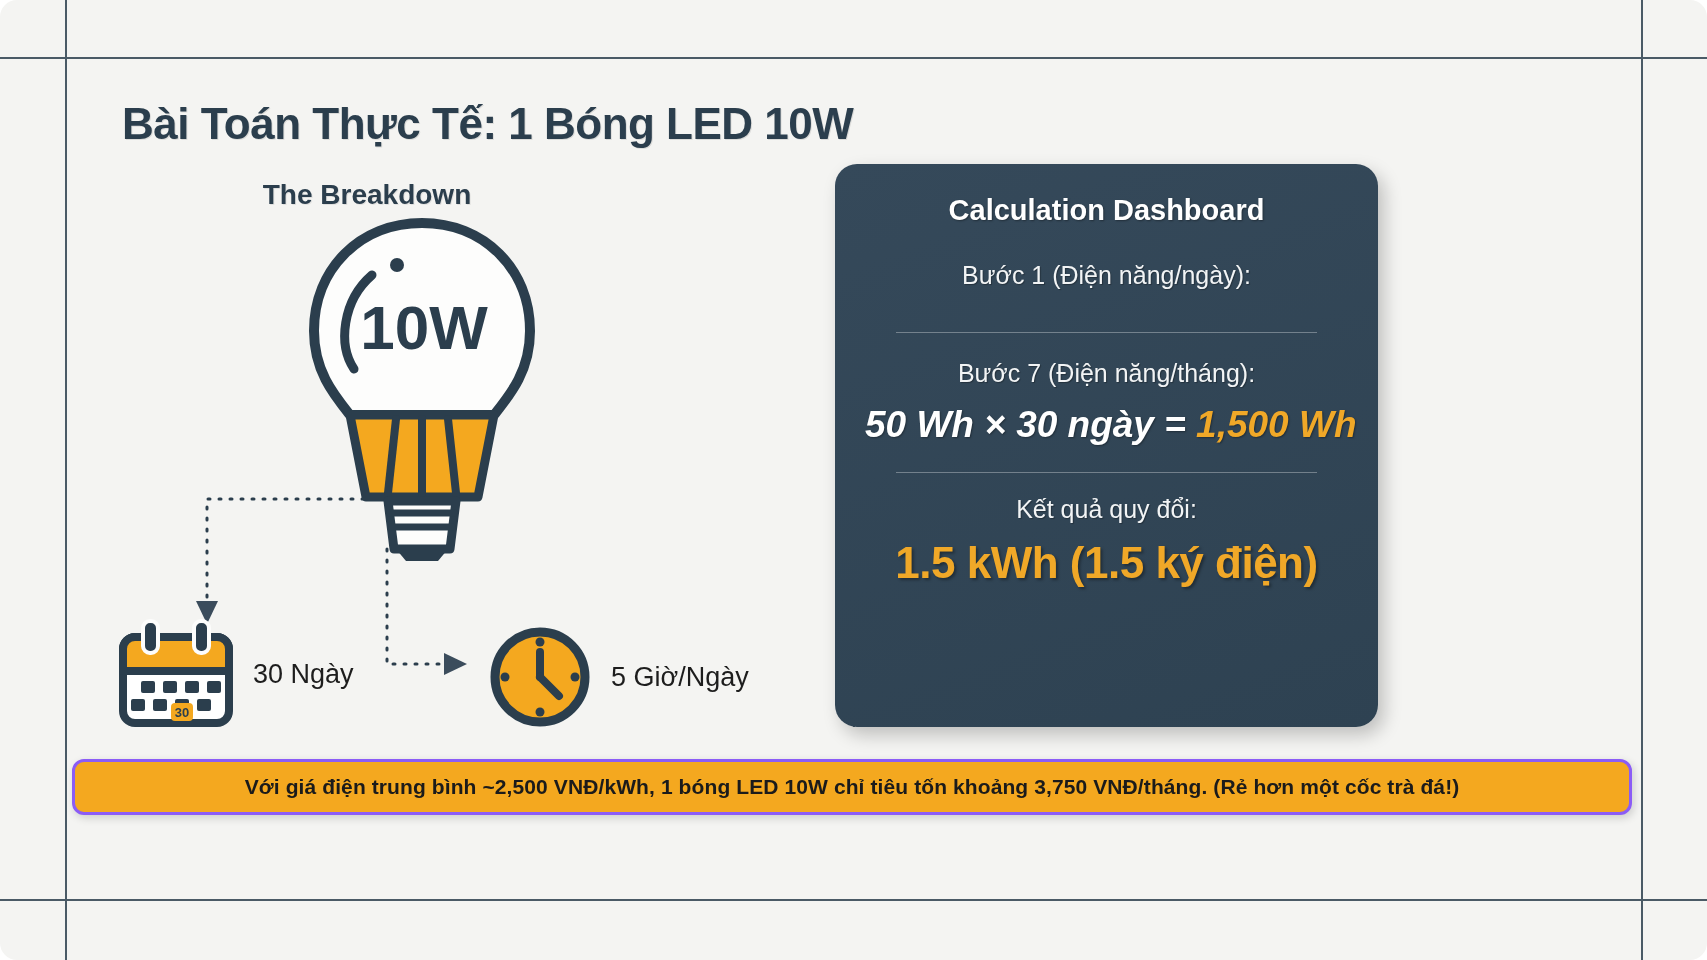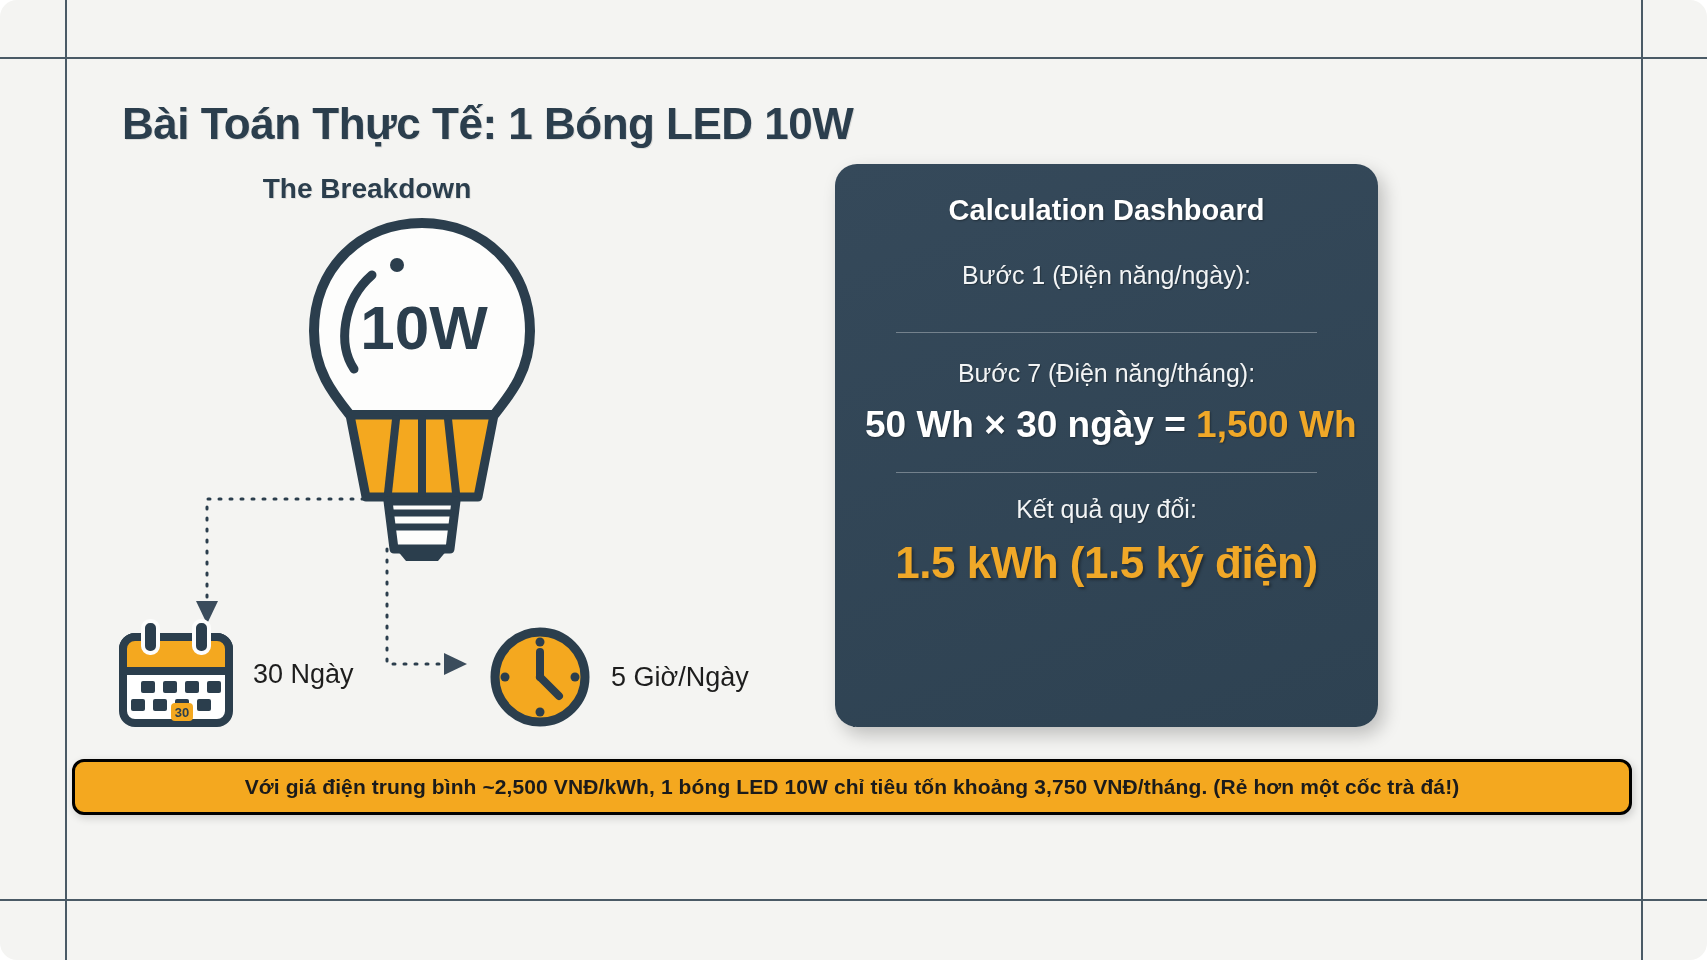--- a/index.html
+++ b/index.html
@@ -41,21 +41,21 @@
   }
 
   
   .left-col {
     position: absolute;
     left: 20px; top: 110px;
     width: 760px; height: 620px;
   }
   .subhead {
     position: absolute;
-    left: 0; top: 4px;
+    left: 0; top: 10px;
     width: 560px;
     text-align: center;
     font-size: 28px;
     font-weight: 700;
     color: #2b3e4d;
     text-shadow: 1px 1px 0 rgba(0,0,0,0.08);
   }
   .bulb-wrap {
     position: absolute;
     left: 205px; top: 40px;
@@ -118,21 +118,21 @@
     font-weight: 400;
     text-shadow: 1px 1px 1px rgba(0,0,0,0.3);
   }
   .step-eq {
     font-size: 34px;
     font-weight: 700;
     color: #ffffff;
     white-space: nowrap;
     text-shadow: 1px 1px 2px rgba(0,0,0,0.35);
   }
-  .step-eq.big { font-size: 37px; }
+  .step-eq.big { font-size: 37px; font-style: italic; }
   .hl { color: #f0a828; }
   .rule {
     width: 87%;
     height: 1px;
     background: rgba(255,255,255,0.32);
     margin: 0 auto;
   }
   .result-big {
     font-size: 44px;
     font-weight: 700;
@@ -146,21 +146,21 @@
   .sp4 { height: 26px; }
   .sp6 { height: 22px; }
   .sp7 { height: 14px; }
 
   
   .banner {
     position: absolute;
     left: 5px; top: 700px;
     width: 1560px; height: 56px;
     background: #f4a81f;
-    border: 3px solid #000000;
+    border: 3px solid #8b5cf6;
     border-radius: 12px;
     display: flex;
     align-items: center;
     justify-content: center;
     box-shadow: 2px 3px 8px rgba(0,0,0,0.16);
   }
   .banner-text {
     font-size: 21px;
     font-weight: 700;
     color: #1b1b1b;

